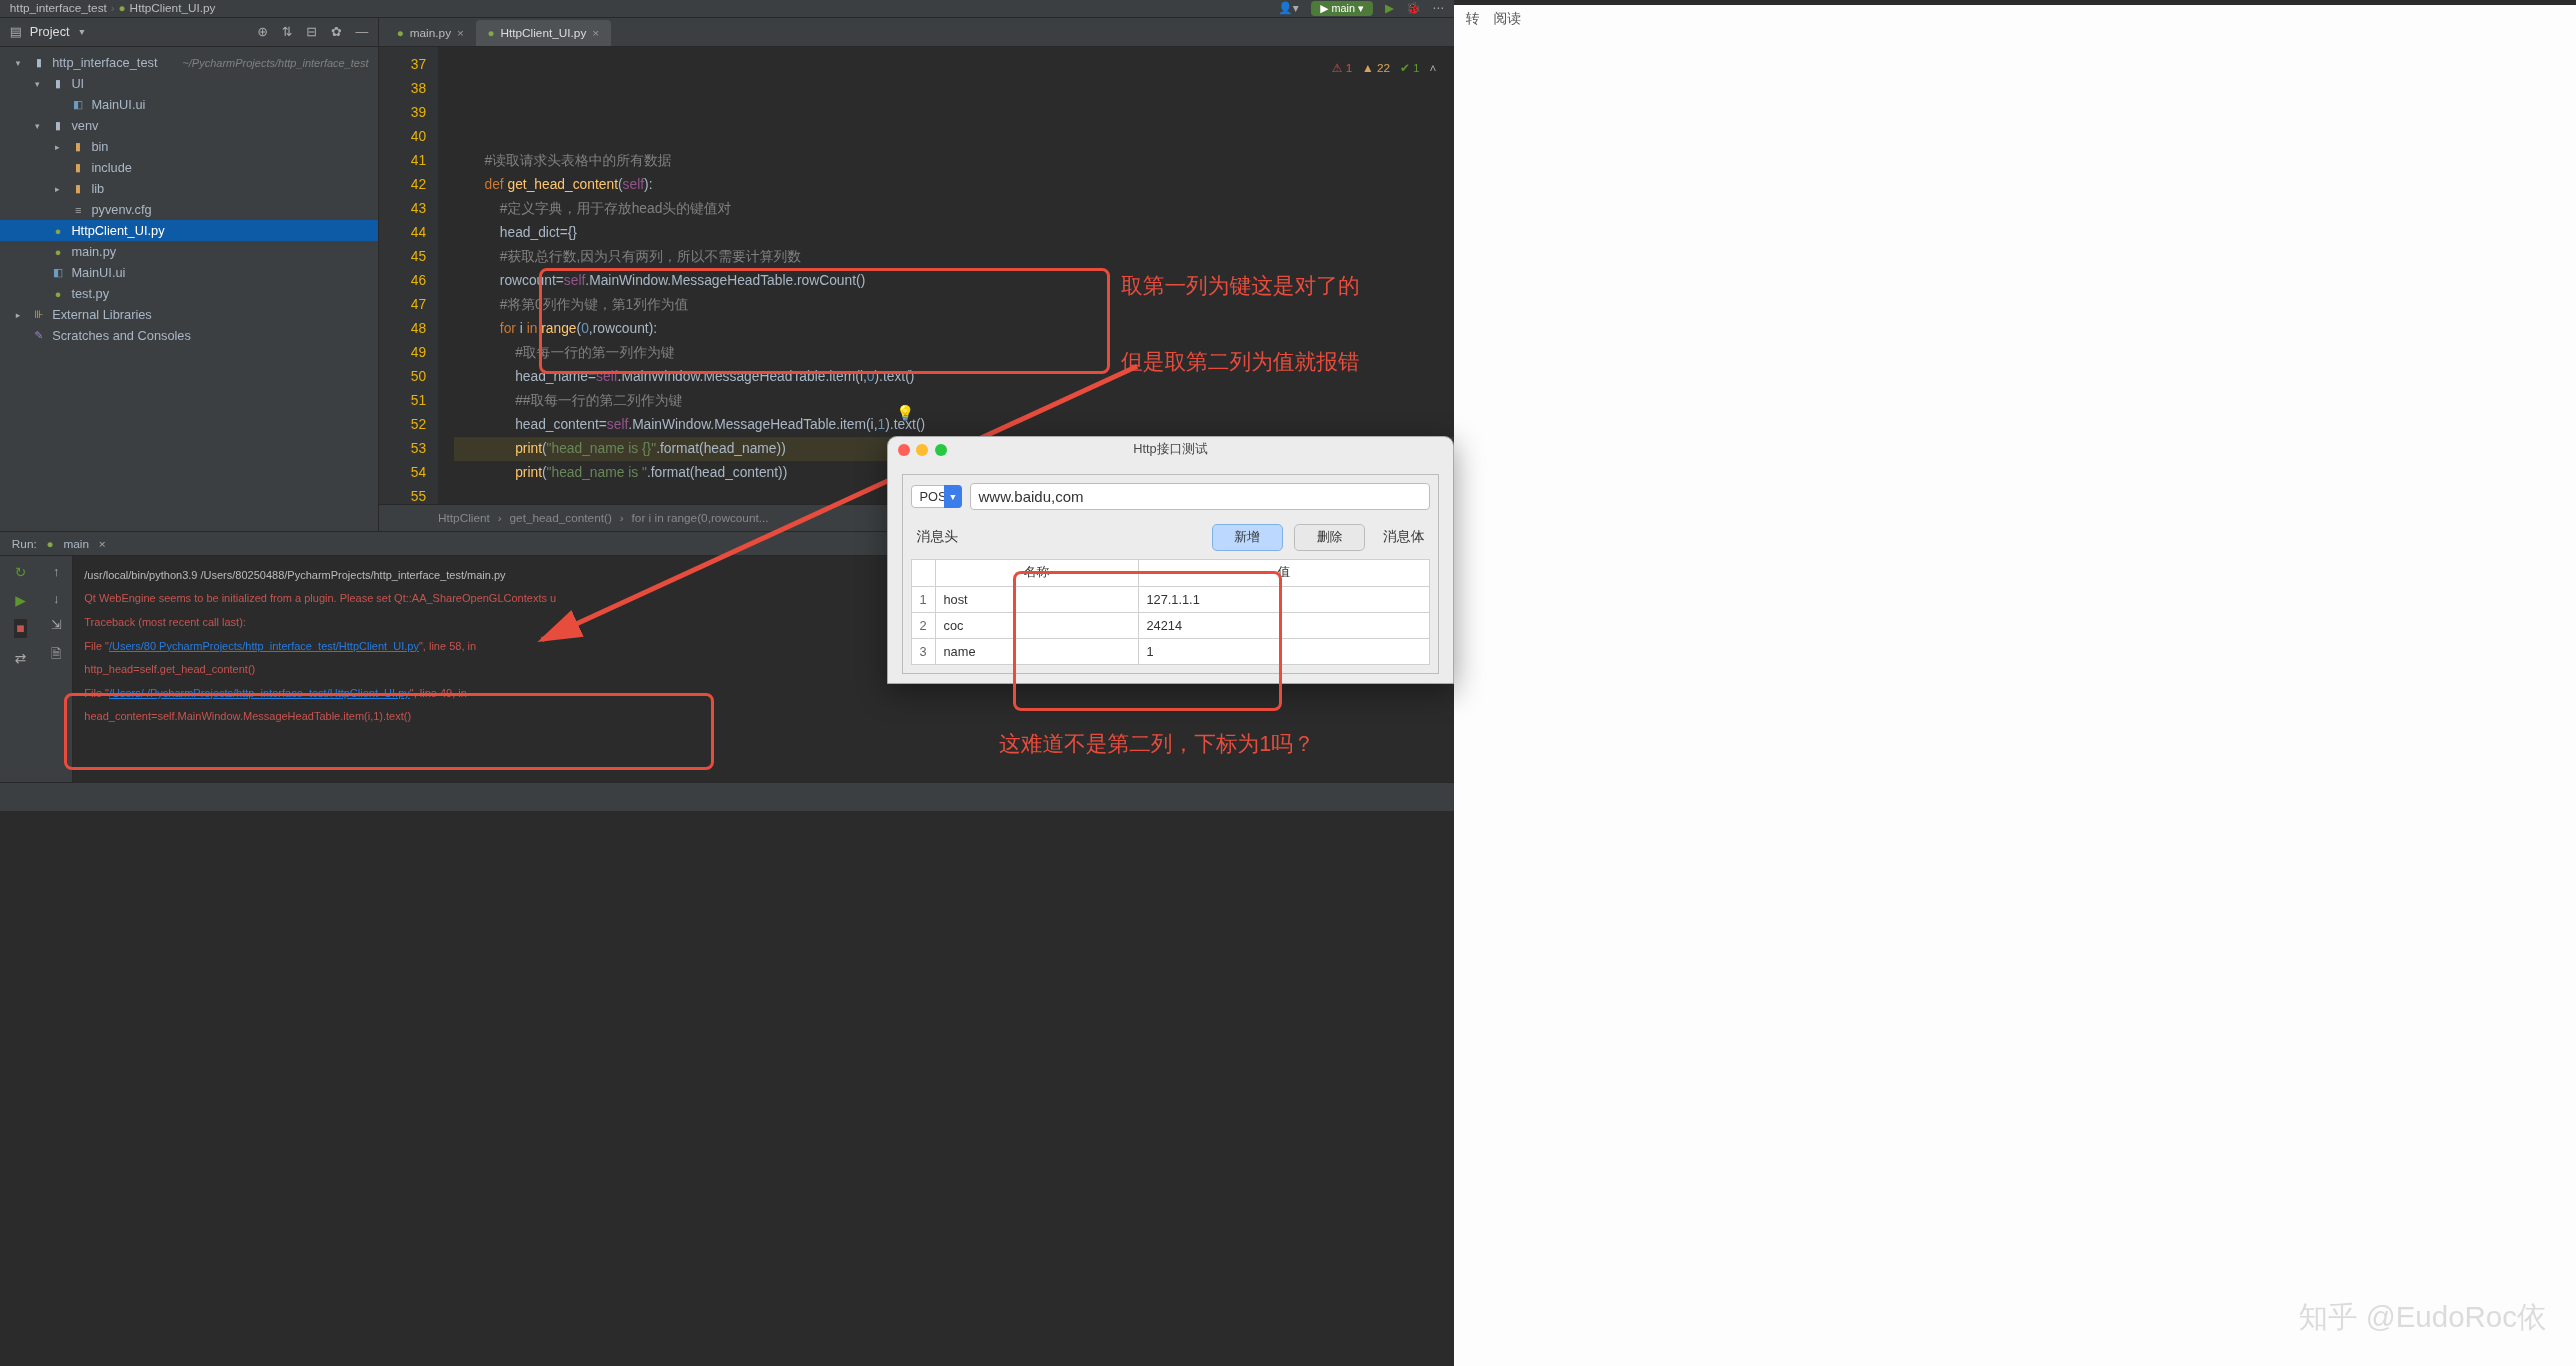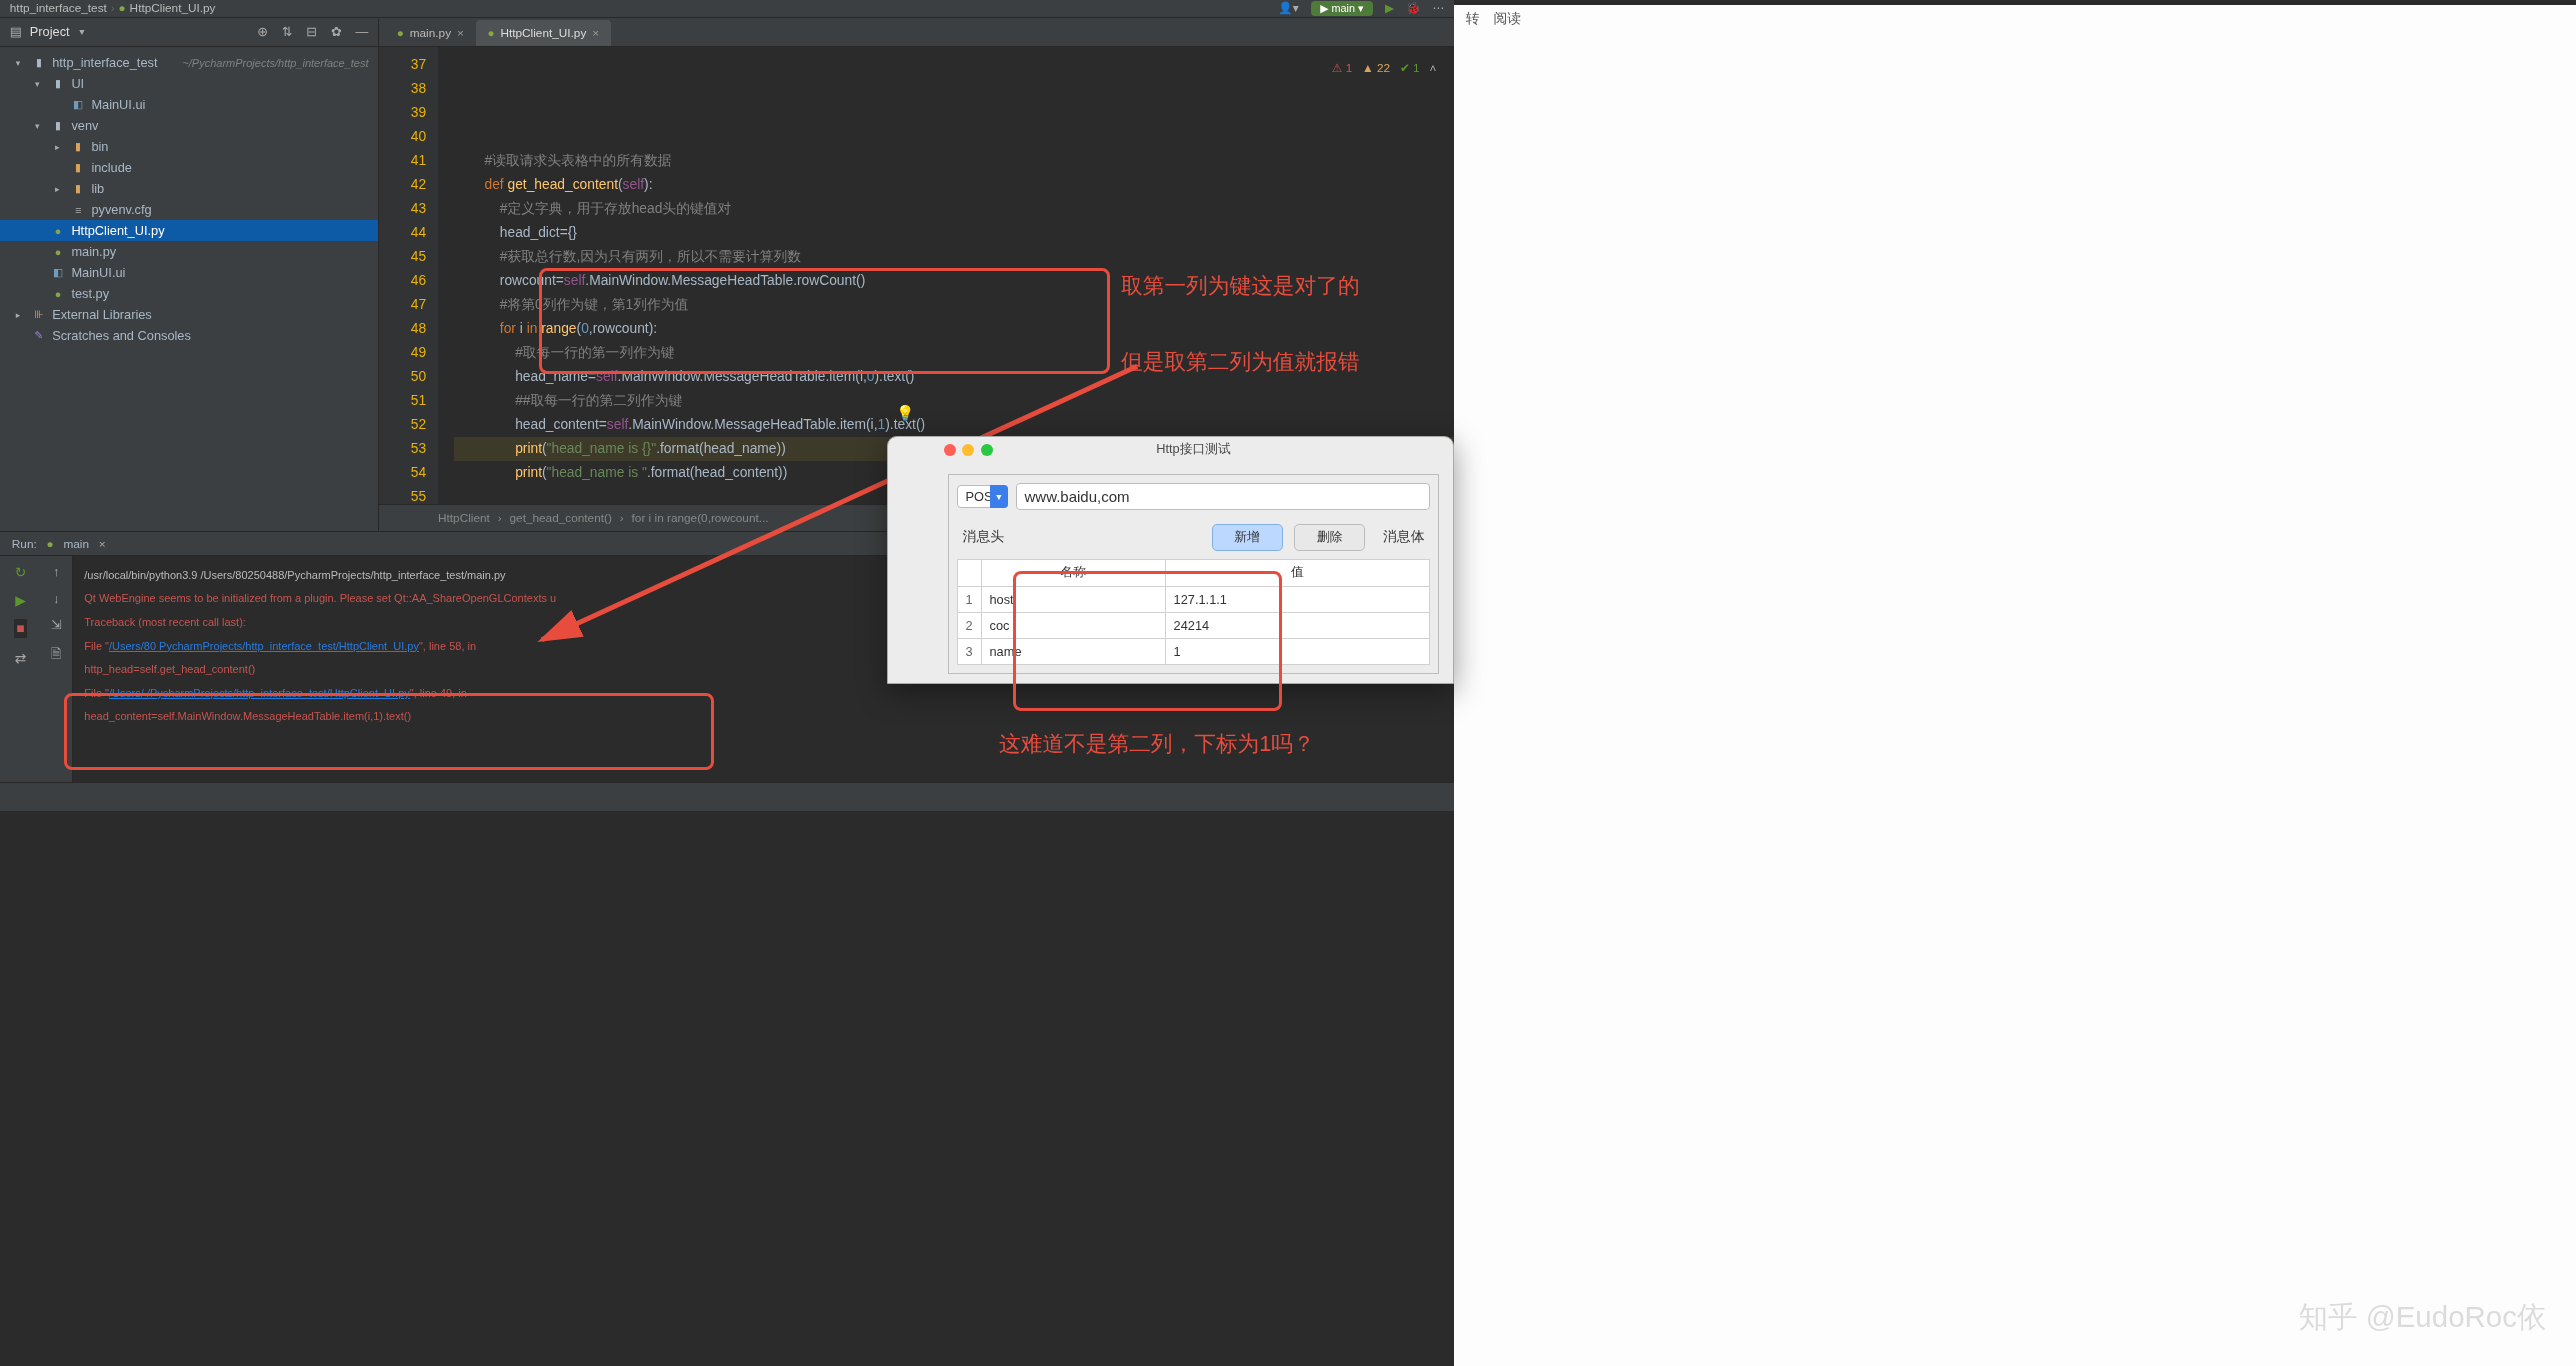--- a/index.html
+++ b/index.html
@@ -44,21 +44,21 @@
 .runpanel { height:256px; background:#2b2b2b; border-top:1px solid #282828; display:flex; }
 .runside { width:41px; background:#3c3f41; display:flex; flex-direction:column; align-items:center; padding-top:7.9px; gap:11.8px; }
 .runside span { color:#aaa; font-size:13.8px; cursor:pointer; }
 .runside .green { color:#5c962c; } .runside .red { color:#c75450; background:#2b2b2b; padding:2px; }
 .runout { flex:1; font-family:"Menlo",monospace; font-size:11px; line-height:23.6px; padding:7.9px 11.8px; color:#aaa; overflow:auto; white-space:nowrap; }
 .runsubside { width:31.5px; background:#3c3f41; border-right:1px solid #282828; display:flex; flex-direction:column; align-items:center; padding-top:7.9px; gap:11.8px; }
 .runsubside span { color:#aaa; font-size:12.8px; }
 .runout .lnk { color:#287bde; text-decoration:underline; } .runout .err { color:#c75450; } .runout .txt { color:#bbb; }
 .annot { position:absolute; color:#e84c3d; font-size:21.7px; font-weight:500; white-space:nowrap; }
 .arrow { position:absolute; pointer-events:none; }
-.popup { position:absolute; width:567px; background:#ececec; border:1px solid #aaa; border-radius:9.8px 9.8px 0 0; box-shadow:0 7.9px 29.5px rgba(0,0,0,.4);padding-left:46px; }
+.popup { position:absolute; width:567px; background:#ececec; border:1px solid #aaa; border-radius:9.8px 9.8px 0 0; box-shadow:0 7.9px 29.5px rgba(0,0,0,.4); }
 .titlebar { height:25.6px; display:flex; align-items:center; padding:0 9.8px; position:relative; }
 .dots { display:flex; gap:6.9px; }
 .dot { width:11.8px; height:11.8px; border-radius:50%; }
 .dot.r { background:#ff5f57; } .dot.y { background:#febc2e; } .dot.g { background:#28c840; }
 .titlebar .ttl { position:absolute; left:0; right:0; text-align:center; font-size:12.8px; color:#4a4a4a; }
 .popbody { padding:11.8px 13.8px 9.8px; background:#ececec; }
 .popbody-inner { border:1px solid #bcbcbc; padding:7.9px; background:#ececec; }
 .reqrow { display:flex; gap:7.9px; align-items:center; }
 .sel { position:relative; }
 .sel select { appearance:none; background:#fff; border:1px solid #bcbcbc; border-radius:3.9px; padding:3px 7.9px; font-size:12.8px; width:51px; color:#333; }

